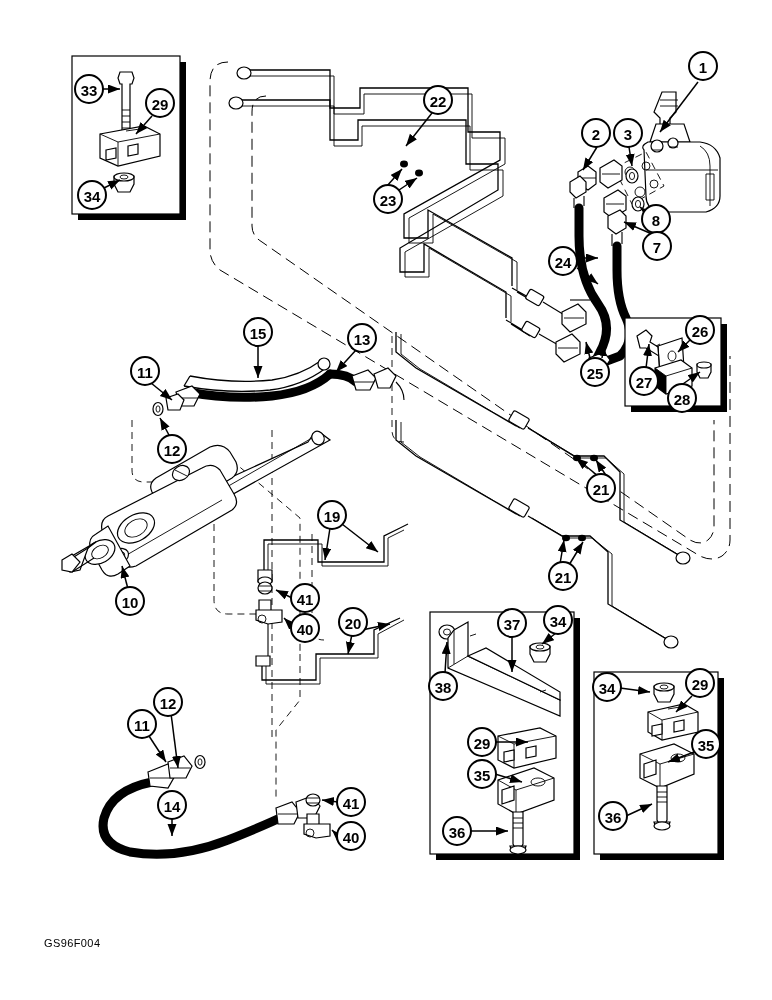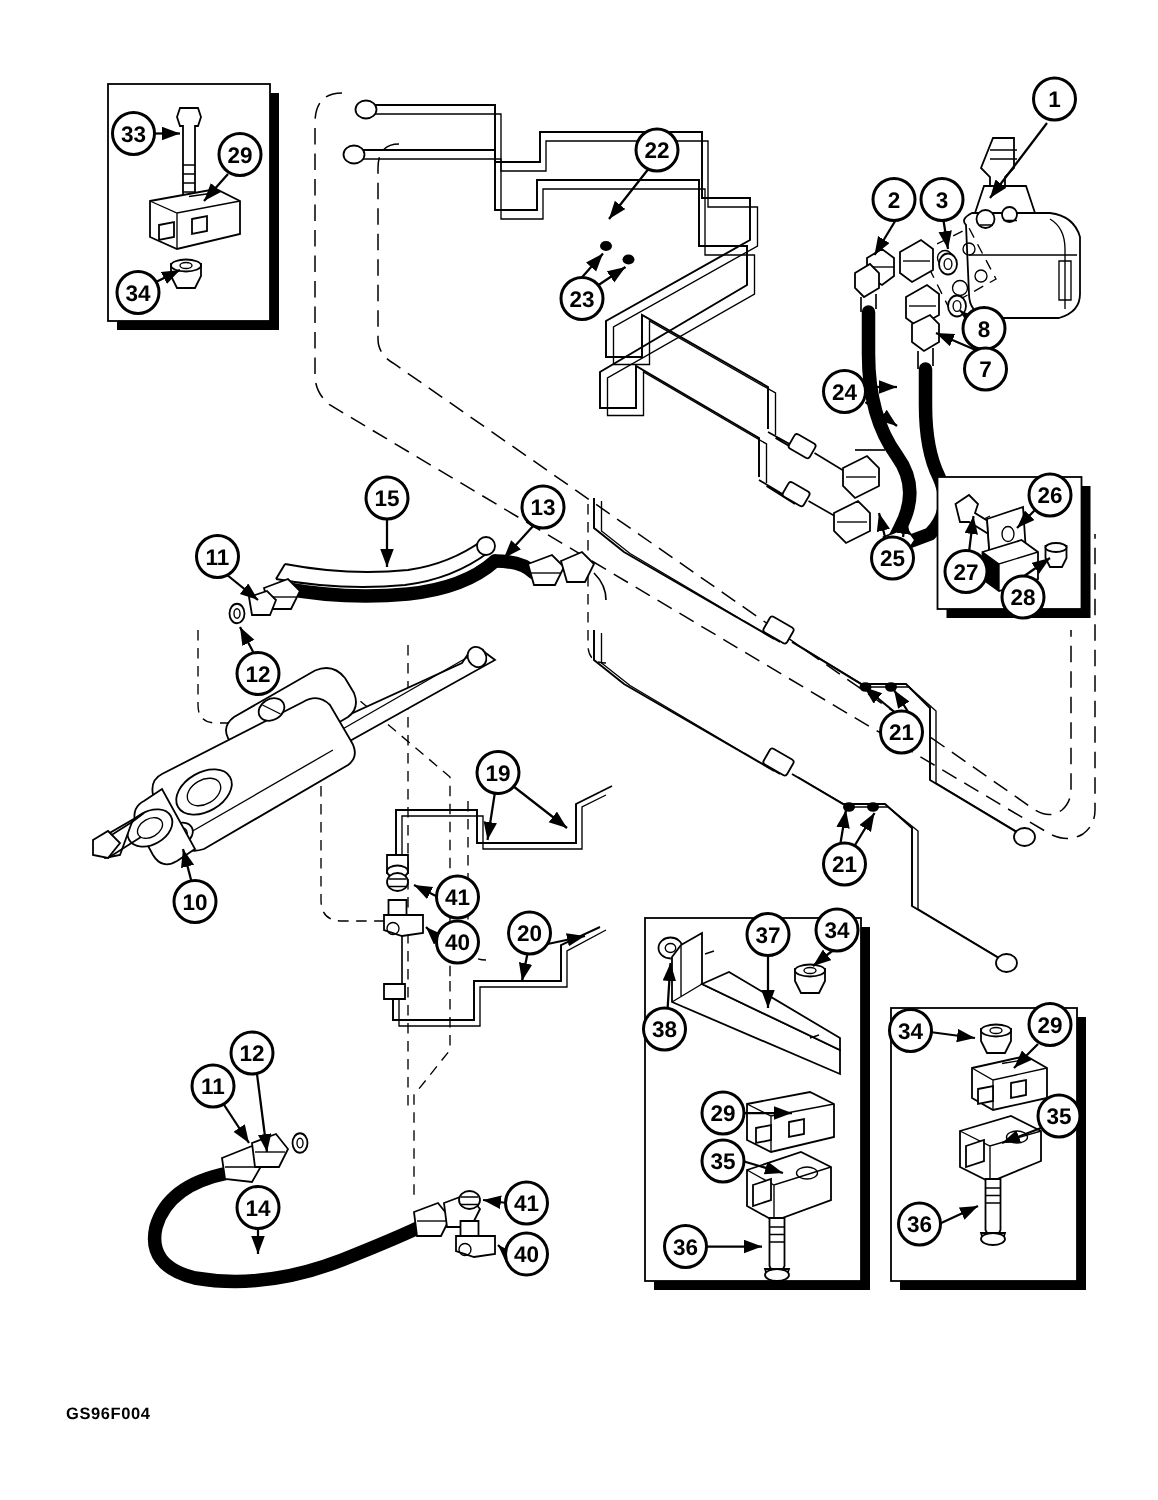--- a/index.html
+++ b/index.html
@@ -1,20 +1,20 @@
 <!DOCTYPE html>
 <html><head>
 <meta charset="utf-8">
 <style>
   html,body{margin:0;padding:0;background:#ffffff;}
   body{font-family:"Liberation Serif", serif;}
   #page{position:relative;width:772px;height:1000px;background:#ffffff;overflow:hidden;}
   #art{position:absolute;left:0;top:0;width:772px;height:1000px;}
   .figcode{position:absolute;left:44px;top:937px;font-family:"Liberation Sans",sans-serif;
-           font-size:11px;font-weight:bold;letter-spacing:.4px;color:#000;}
+           font-size:11px;font-weight:normal;letter-spacing:.4px;color:#000;}
   .callout-label{pointer-events:none;}
 </style>
 </head>
 <body>
 
 <div id="page">
 
   <svg id="art" viewBox="0 0 772 1000" xmlns="http://www.w3.org/2000/svg">
     <defs>
       <marker id="arrow" markerWidth="9" markerHeight="9" refX="8" refY="3" orient="auto">

